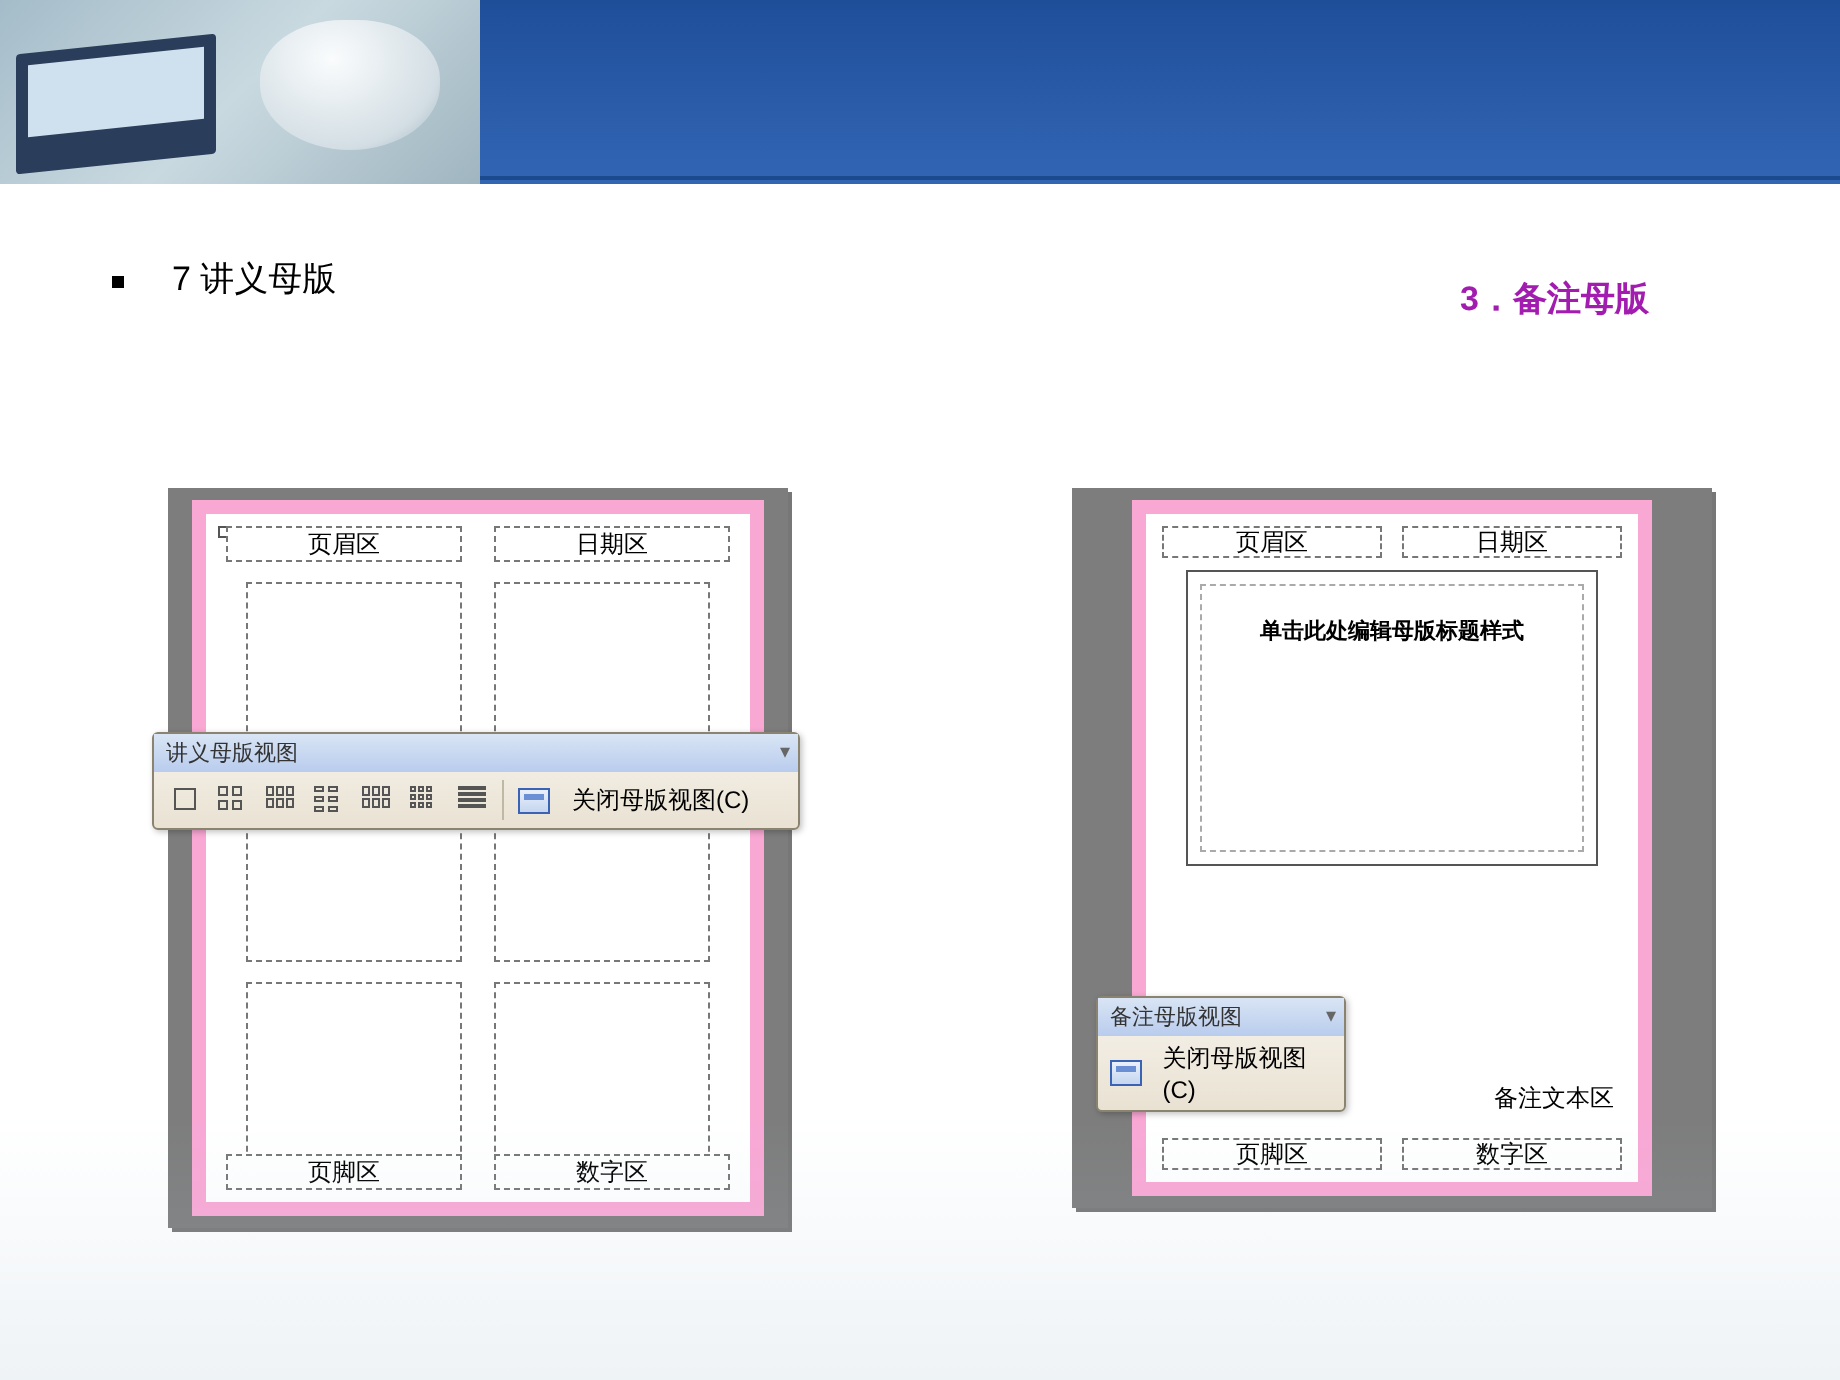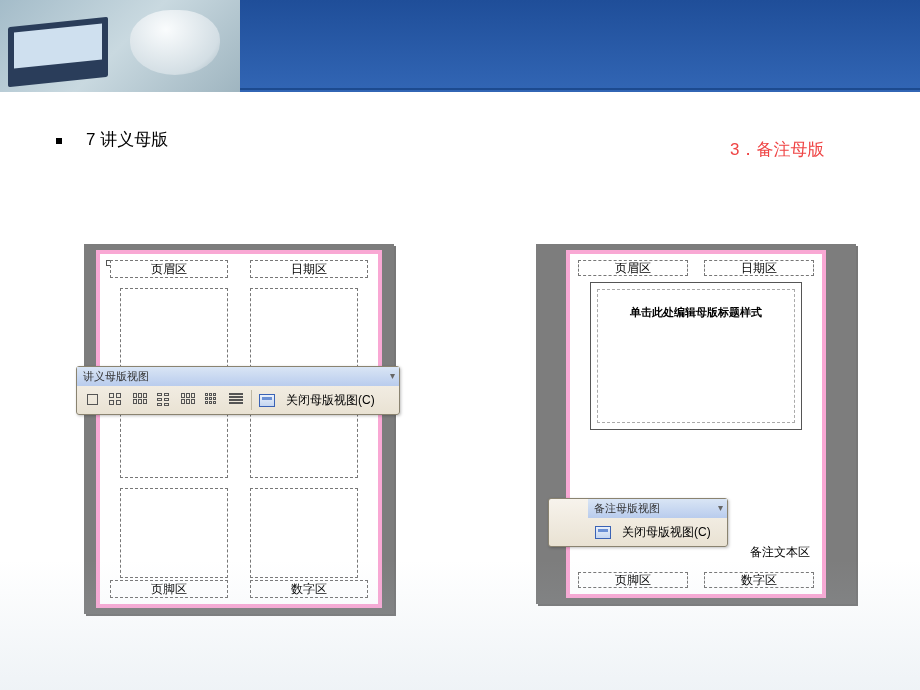--- a/index.html
+++ b/index.html
@@ -48,34 +48,34 @@
     background:#1c4a8f;
   }
   
   .cap1 {
     position:absolute; top:128px; left:56px;
     font-size:17px; color:#000;
   }
   .bullet { display:inline-block; width:6px; height:6px; background:#000; vertical-align:middle; margin-right:24px; }
   .cap2 {
     position:absolute; top:138px; left:730px;
-    font-size:17px; color:#ef4444;
+    font-size:17px; color:#a21caf;font-weight:bold;
   }
   
   .panel {
     position:absolute;
     background:#7d7d7d;
     box-shadow: 2px 2px 0 #777;
   }
   .panel.left { top:244px; left:84px; width:310px; height:370px; }
   .panel.right{ top:244px; left:536px; width:320px; height:360px; }
 
   .paper {
     position:absolute; background:#fff;
-    border:4px solid #f9a8d4;
+    border:7px solid #f9a8d4;
   }
   .paper.left { top:6px; left:12px; right:12px; bottom:6px; }
   .paper.right{ top:6px; left:30px; right:30px; bottom:6px; }
 
   .dashed-box {
     position:absolute; border:1px dashed #777; background:#fff;
     font-size:12px; color:#000; text-align:center;
     display:flex; align-items:center; justify-content:center;
   }
   
@@ -125,21 +125,21 @@
   .g3{display:grid;grid-template-columns:4px 4px 4px;grid-template-rows:5px 5px;gap:1px;}
   .g4{display:grid;grid-template-columns:5px 5px;grid-template-rows:3px 3px 3px;gap:2px;}
   .g5{display:grid;grid-template-columns:3px 3px 3px;grid-template-rows:3px 3px 3px;gap:1px;}
   .g6{display:flex;flex-direction:column;gap:1px;}
   .g6 .l{height:2px;background:#555;width:14px;}
   .ic-slide{width:16px;height:13px;border:1px solid #3a62b5;background:linear-gradient(#eaf0fb,#c5d6f0);position:relative;}
   .ic-slide::after{content:"";position:absolute;left:2px;right:2px;top:2px;height:3px;background:#6a8fd4;}
   .close-label{ padding:0 6px; display:flex; align-items:center; gap:3px;}
 
   .toolbar.tb1{ top:366px; left:76px; width:324px;}
-  .toolbar.tb2{ top:498px; left:548px; width:180px;padding-left:39px;}
+  .toolbar.tb2{ top:498px; left:548px; width:125px;}
 
   
   .rp-head-l{ top:6px; left:8px;  width:110px; height:16px; }
   .rp-head-r{ top:6px; right:8px; width:110px; height:16px; }
   .rp-foot-l{ bottom:6px; left:8px;  width:110px; height:16px; }
   .rp-foot-r{ bottom:6px; right:8px; width:110px; height:16px; }
   .rp-slide { top:28px; left:20px; right:20px; height:148px; border:1px solid #555; background:#fff;}
   .rp-slide-inner{ position:absolute; inset:6px; border:1px dashed #aaa;}
   .rp-slide-title{ position:absolute; top:22px; left:24px; right:24px; text-align:center; font-size:11px; font-weight:bold;}
   .rp-slide-body{ position:absolute; top:44px; left:20px; font-size:9px; color:#333; line-height:1.35;}

